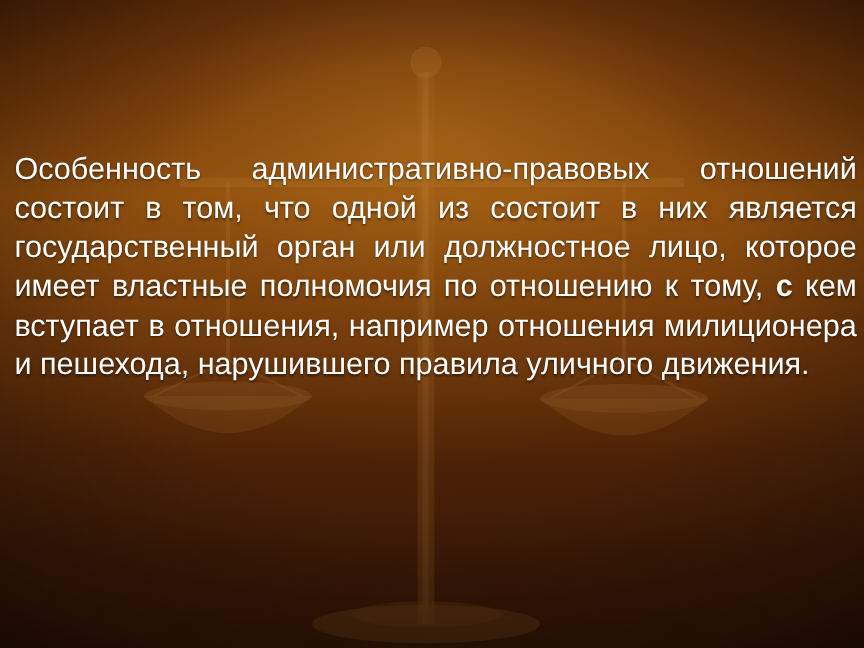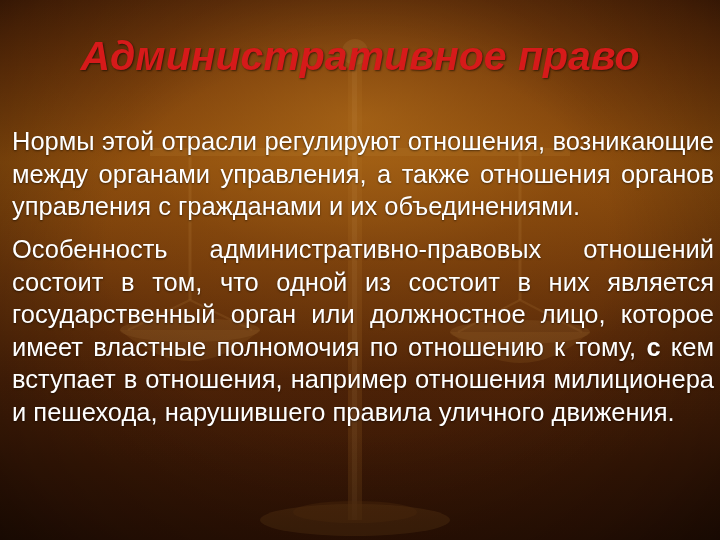--- a/index.html
+++ b/index.html
@@ -109,27 +109,23 @@
     <path d="M450 332 Q520 394 590 332 Z" fill="#c9913f" opacity="0.40"></path>
     <ellipse cx="520" cy="332" rx="70" ry="12" fill="#e0ad60" opacity="0.35"></ellipse>
 
     <circle cx="355" cy="52" r="13" fill="#d9a254" opacity="0.45"></circle>
   </svg>
 
   <div class="vignette"></div>
 
   <div class="content">
 
-    <div class="slide-title">Административное право</div>
 
     <div class="body-block">
 
-      <p class="para">
-        <span>Нормы этой отрасли регулируют отношения, возникающие между органами управления, а также отношения органов управления с гражданами и их объединениями.</span>
-      </p>
 
       <p class="para">
         <span>Особенность административно-правовых отношений состоит в том, что одной из состоит в них является государственный орган или должностное лицо, которое имеет властные полномочия по отношению к тому, </span><span class="bold-c">с</span><span> кем вступает в отношения, например отношения милиционера и пешехода, нарушившего правила уличного движения.</span>
       </p>
 
     </div>
   </div>
 </div>
 
 </body></html>

